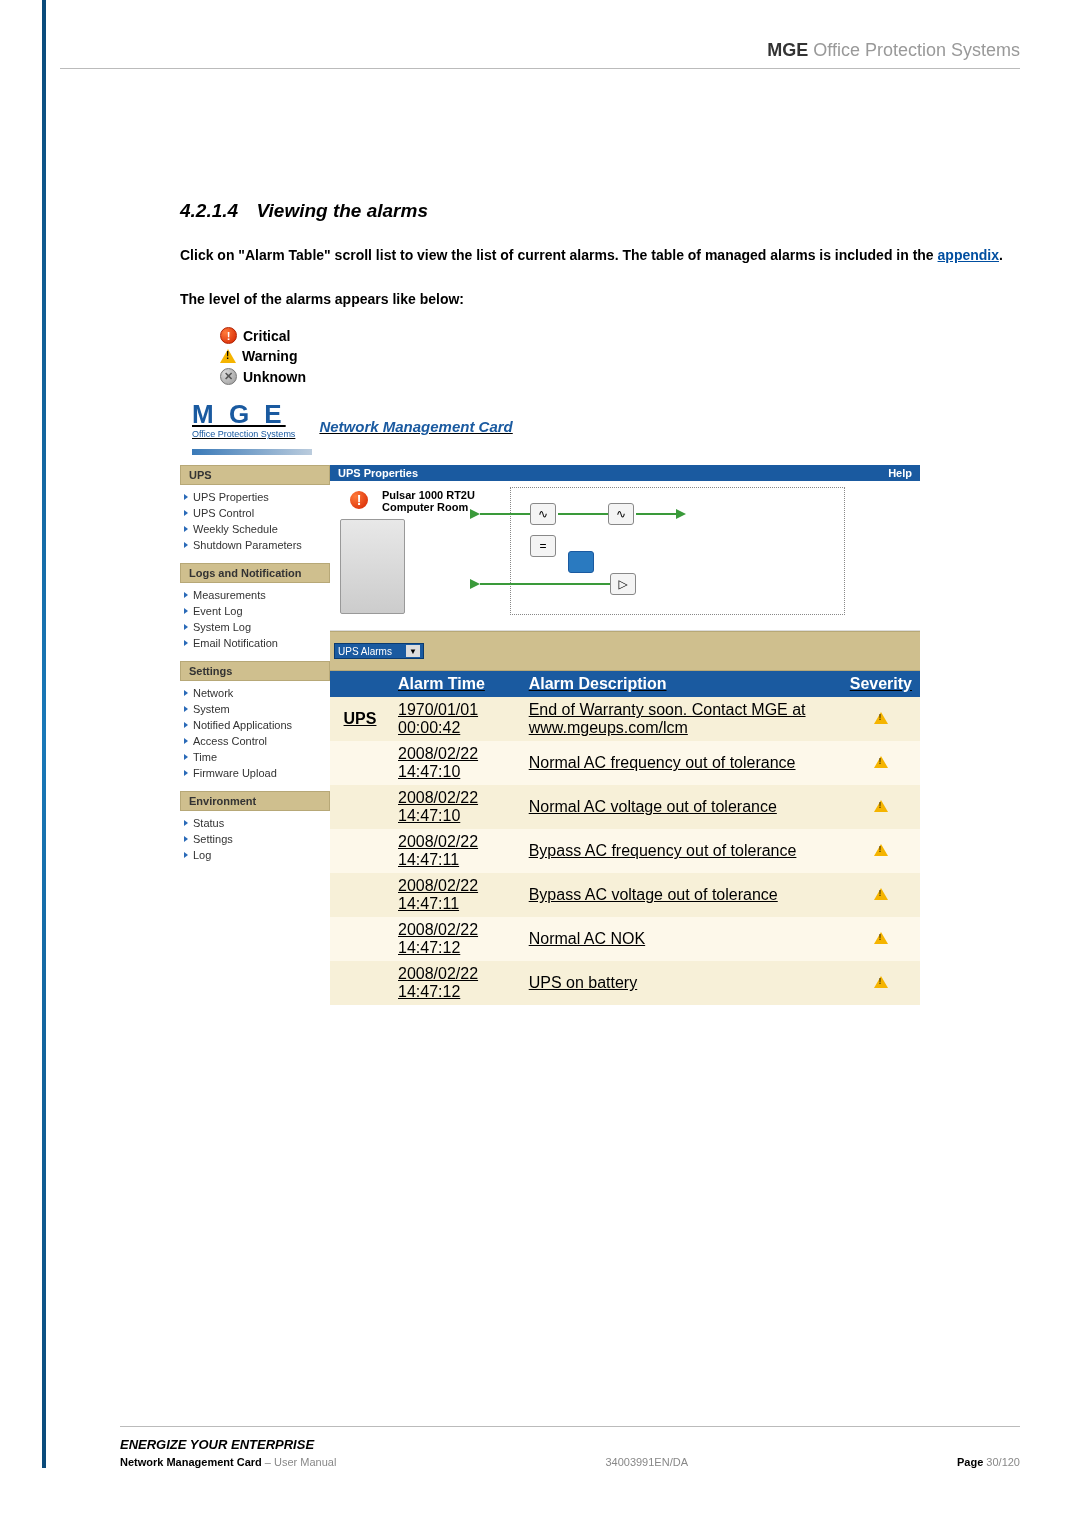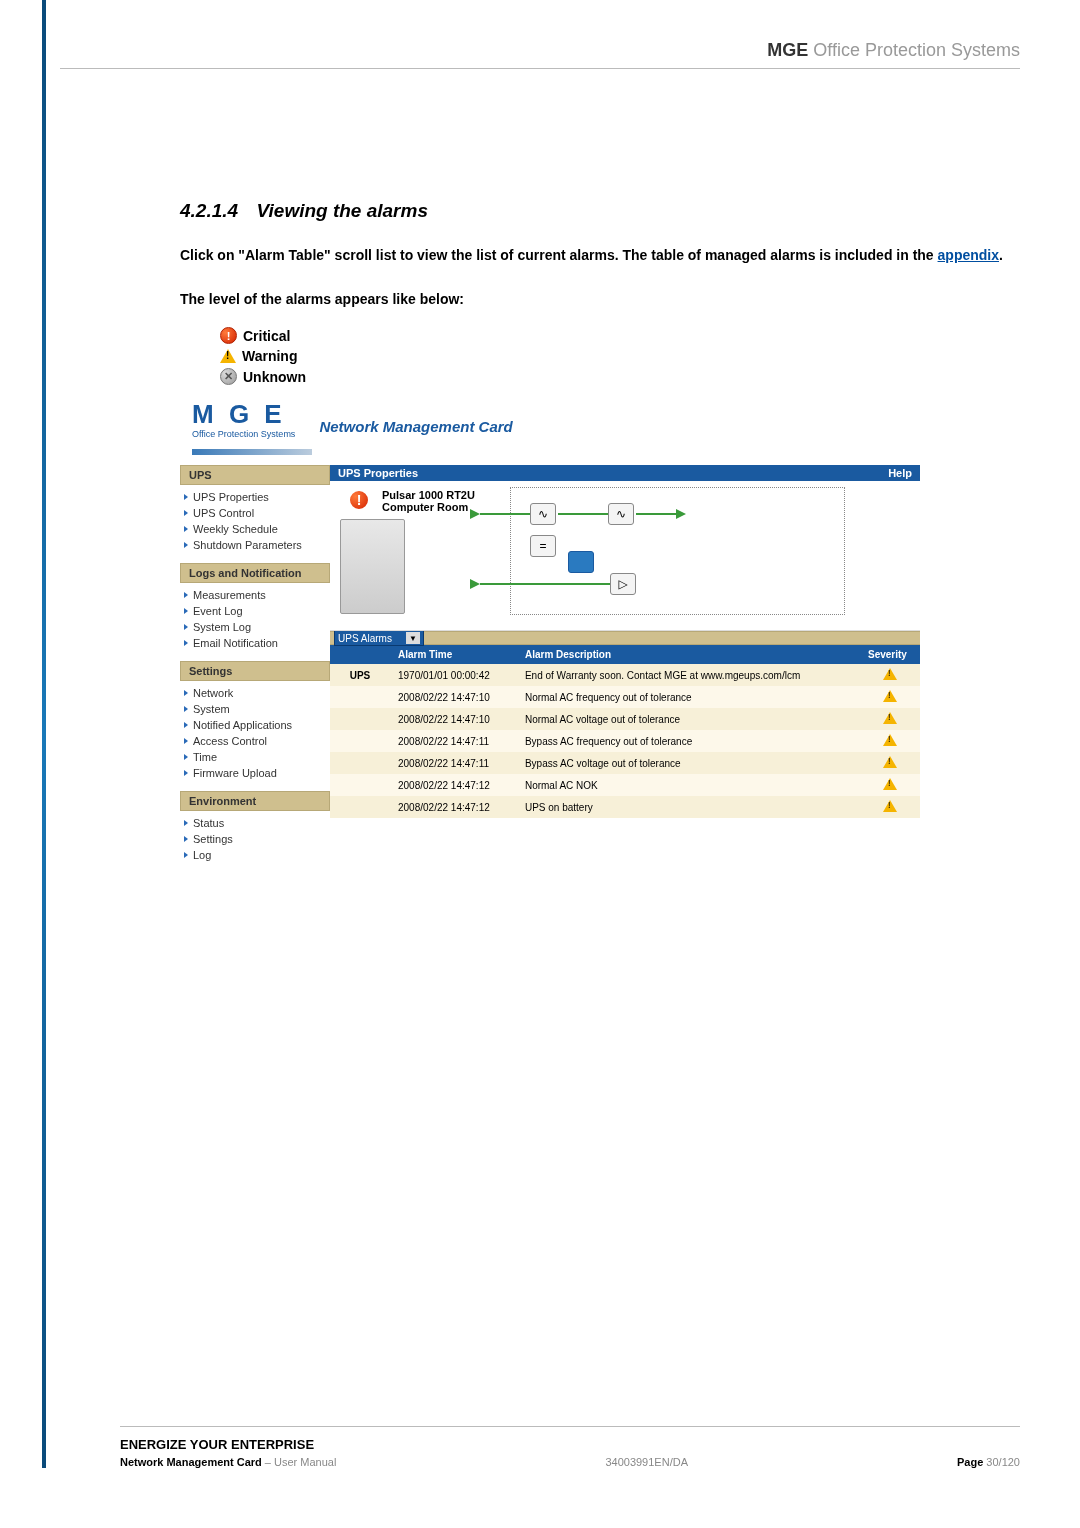--- a/index.html
+++ b/index.html
@@ -78,21 +78,21 @@
 
   
   .screenshot {
     margin-top: 12px;
     width: 740px;
     background: #fff;
     border: none;
     position: relative;
   }
   .mge-logo-area {
-    display:flex; align-items:flex-end; gap:24px; padding:4px 0 8px 12px;
+    display:flex; align-items:flex-end; gap:24px; padding:4px 0 8px 12px;text-decoration:underline;
   }
   .mge-logo { color:#1a5aa0; font-weight:bold; font-size:26px; letter-spacing:4px; line-height:1; }
   .mge-sub { color:#1a5aa0; font-size:9px; margin-top:2px; }
   .nmc-title { color:#1a5aa0; font-weight:bold; font-size:15px; font-style:italic; padding-bottom:4px;}
   .bar-under-logo { height:6px; width:120px; background:linear-gradient(90deg,#3a7ab8,#bcd); margin:2px 0 10px 12px;}
   .ss-body { display:flex; }
   .nav {
     width:150px; font-size:11px; color:#333;
   }
   .nav-group-h {
@@ -118,42 +118,42 @@
     width:22px;height:22px;border-radius:50%;
     background:radial-gradient(circle at 30% 30%,#ff7a3a,#d42200);border:2px solid #fff;
     display:flex;align-items:center;justify-content:center;color:#fff;font-weight:bold;font-size:14px;
   }
   .dev-label {position:absolute; left:52px; top:8px; font-size:11px; font-weight:bold;}
   .dotted-box {position:absolute; left:180px; top:6px; width:335px; height:128px; border:1px dotted #888;}
   .flow-line{position:absolute; height:2px; background:#3a9a3a;}
   .arrow-r{position:absolute;width:0;height:0;border-top:5px solid transparent;border-bottom:5px solid transparent;border-left:10px solid #3a9a3a;}
   .node{position:absolute;width:26px;height:22px;border:1px solid #888;background:#f4f4f4;border-radius:3px;display:flex;align-items:center;justify-content:center;font-size:12px;}
   .alarm-bar {
-    background:#cfbf8e; height:14px; display:flex; align-items:center; padding:0 4px; border-top:1px solid #b7a877;border-bottom:1px solid #b7a877;
+    background:#cfbf8e; height:40px; display:flex; align-items:center; padding:0 4px; border-top:1px solid #b7a877;border-bottom:1px solid #b7a877;
   }
   .alarm-dd {
     background:#1a5aa0;color:#fff;font-size:10px;padding:1px 3px;display:flex;align-items:center;gap:14px;border:1px solid #0a3a70;
   }
   .alarm-dd .chev{background:#ddd;color:#000;width:14px;height:12px;display:flex;align-items:center;justify-content:center;font-size:8px;}
-  .table { width:100%; border-collapse:collapse; font-size:10px;}
+  .table { width:100%; border-collapse:collapse; font-size:16px;text-decoration:underline;}
   .table th { background:#1a5aa0; color:#fff; font-weight:bold; text-align:left; padding:4px 8px;}
   .table td { padding:4px 8px; background:#f7f0d8;}
   .table tr:nth-child(even) td { background:#fdf8ea;}
   .ups-col { width:60px; font-weight:bold; text-align:center;}
   .sev-col { width:60px; text-align:center;}
   .warn-tri {
     display:inline-block;width:0;height:0;border-left:7px solid transparent;border-right:7px solid transparent;border-bottom:12px solid #f5b400;position:relative;
   }
   .warn-tri::after{content:"!";position:absolute;left:-2px;top:0;font-size:9px;color:#000;}
 
   .footer {
     position:absolute; left:120px; right:60px; bottom:60px;
   }
   .footer-hr{border-top:1px solid #bbb;margin-bottom:10px;}
-  .f1{font-size:13px;font-weight:bold;}
+  .f1{font-size:13px;font-weight:bold;font-style:italic;}
   .f-row{display:flex;justify-content:space-between;font-size:11px;margin-top:4px;color:#888;}
   .f-row .left b{color:#000;}
   .f-row .mid{color:#888;}
   .f-row .right{color:#888;}
   .f-row .right b{color:#000;}
 </style>
 </head>
 <body>
 
 <div class="page">

